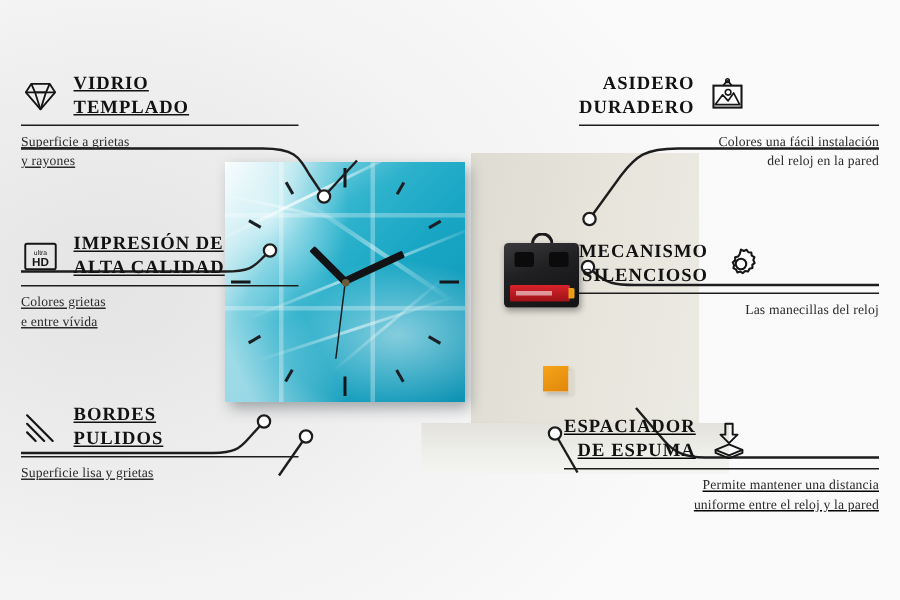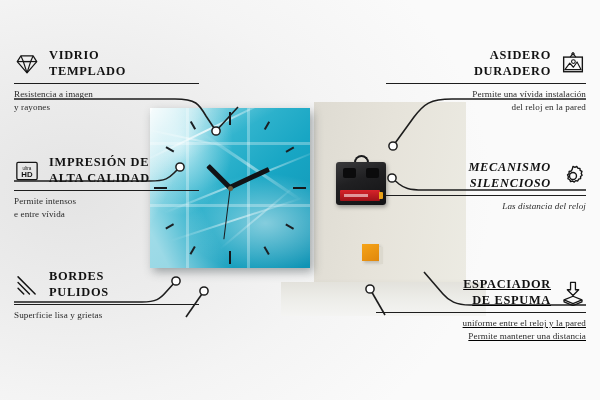--- a/index.html
+++ b/index.html
@@ -76,23 +76,23 @@
   .foam{ position:absolute; left:231px; top:148px; width:17px; height:17px;
     background:linear-gradient(150deg,#f6a418,#e0870c); box-shadow:2px 2px 3px rgba(0,0,0,.18); }
   .foam::after{ content:""; position:absolute; right:-4px; top:3px; width:4px; height:17px; background:#dcd9ce; }
 
   
   .callout{ position:absolute; }
   .hrow{ display:flex; align-items:center; gap:9px; }
   .htext{ font-weight:700; letter-spacing:.055em; color:#121212; font-size:12.4px; line-height:1.28; text-transform:uppercase; }
   .rule{ height:1.1px; background:#1d1d1d; margin:3px 0 4px; }
   .sub{ font-size:9.1px; line-height:1.42; color:#2a2a2a; letter-spacing:.012em; }
-  .left .htext, .left .sub{ text-align:left; }
+  .left .htext, .left .sub{ text-align:left;text-decoration:underline; }
   .right .htext, .right .sub{ text-align:right; }
-  .right .hrow{ justify-content:flex-end; }
+  .right .hrow{ }
   .ico{ width:26px; height:26px; flex:0 0 26px; display:block; }
   .ico svg{ display:block; width:100%; height:100%; }
 
   .lines{ position:absolute; inset:0; pointer-events:none; }
 </style>
 </head>
 <body>
 
 <div id="stage">
 
@@ -181,40 +181,40 @@
               <path d="M11.5 13 H20.5"></path>
         </g>
           </svg>
       </span>
       <div>
         <div class="htext">VIDRIO</div>
         <div class="htext">TEMPLADO</div>
       </div>
     </div>
     <div class="rule"></div>
-    <div class="sub">Resistencia a imagen</div>
+    <div class="sub">Superficie a grietas</div>
     <div class="sub">y rayones</div>
   </div>
 
   <div class="callout left" style="left:14px; top:155px; width:185px;">
     <div class="hrow">
       <span class="ico">
         <svg viewBox="0 0 32 32">
           <rect x="3.5" y="5.5" width="25" height="21" rx="1.5" fill="none" stroke="#151515" stroke-width="1.6"></rect>
           <text x="16" y="14.6" text-anchor="middle" font-family="Liberation Sans, sans-serif" font-size="5.6" fill="#151515">ultra</text>
           <text x="16" y="23.6" text-anchor="middle" font-family="Liberation Sans, sans-serif" font-size="9.6" font-weight="bold" fill="#151515">HD</text>
         </svg>
       </span>
       <div>
         <div class="htext">IMPRESIÓN DE</div>
         <div class="htext">ALTA CALIDAD</div>
       </div>
     </div>
     <div class="rule"></div>
-    <div class="sub">Permite intensos</div>
+    <div class="sub">Colores grietas</div>
     <div class="sub">e entre vívida</div>
   </div>
 
   <div class="callout left" style="left:14px; top:269px; width:185px;">
     <div class="hrow">
       <span class="ico">
         <svg viewBox="0 0 32 32">
             <g stroke="#151515" stroke-width="1.8" stroke-linecap="round">
           <line x1="5" y1="6" x2="26" y2="27"></line>
           <line x1="5" y1="13" x2="19" y2="27"></line>
@@ -241,55 +241,55 @@
         <svg viewBox="0 0 32 32">
           <path d="M16 3 L12.5 7.5 M16 3 L19.5 7.5" fill="none" stroke="#151515" stroke-width="1.4"></path>
           <circle cx="16" cy="3.4" r="1.5" fill="none" stroke="#151515" stroke-width="1.2"></circle>
           <rect x="4.5" y="7.5" width="23" height="18" fill="none" stroke="#151515" stroke-width="1.7"></rect>
           <path d="M6 23 L12 15 L16.5 20 L21 13.5 L26 23 Z" fill="none" stroke="#151515" stroke-width="1.4" stroke-linejoin="round"></path>
           <circle cx="16.5" cy="13" r="2.3" fill="none" stroke="#151515" stroke-width="1.3"></circle>
         </svg>
       </span>
     </div>
     <div class="rule"></div>
-    <div class="sub">Permite una vívida instalación</div>
+    <div class="sub">Colores una fácil instalación</div>
     <div class="sub">del reloj en la pared</div>
   </div>
 
-  <div class="callout right" style="right:14px; top:160px; width:200px;font-style:italic;">
+  <div class="callout right" style="right:14px; top:160px; width:200px;">
     <div class="hrow">
       <div>
         <div class="htext">MECANISMO</div>
         <div class="htext">SILENCIOSO</div>
       </div>
       <span class="ico">
         <svg viewBox="0 0 32 32">
           <path d="M16 4.2 l2.3 1.1 2.3-1.0 1.4 2.1 2.5 0.2 0.3 2.5 2.2 1.3 -0.9 2.4 1.1 2.3 -1.9 1.6 0.1 2.5 -2.4 0.7 -1.2 2.2 -2.5-0.4 -1.8 1.8 -2.1-1.3 -2.4 0.7 -1.0-2.3 -2.2-1.2 0.5-2.5 -1.0-2.3 1.9-1.6 0-2.5 2.5-0.6 1.3-2.1z" fill="none" stroke="#151515" stroke-width="1.7" stroke-linejoin="round"></path>
           <circle cx="16" cy="16" r="4.3" fill="none" stroke="#151515" stroke-width="1.7"></circle>
         </svg>
       </span>
     </div>
     <div class="rule"></div>
-    <div class="sub">Las distancia del reloj</div>
+    <div class="sub">Las manecillas del reloj</div>
   </div>
 
   <div class="callout right" style="right:14px; top:277px; width:210px;text-decoration:underline;">
     <div class="hrow">
       <div>
         <div class="htext">ESPACIADOR</div>
         <div class="htext">DE ESPUMA</div>
       </div>
       <span class="ico">
         <svg viewBox="0 0 32 32">
             <g fill="none" stroke="#151515" stroke-width="1.6" stroke-linejoin="round">
           <path d="M13 3 h6 v9 h4 l-7 7 -7-7 h4 z"></path>
           <path d="M16 20 L5 24.5 L16 29 L27 24.5 Z"></path>
           <path d="M5 24.5 v2.5 L16 31.5 L27 27 v-2.5"></path>
         </g>
           </svg>
       </span>
     </div>
     <div class="rule"></div>
+    <div class="sub">Permite mantener una distancia</div>
     <div class="sub">uniforme entre el reloj y la pared</div>
-    <div class="sub">Permite mantener una distancia</div>
   </div>
 
 </div>
 
 </body></html>

